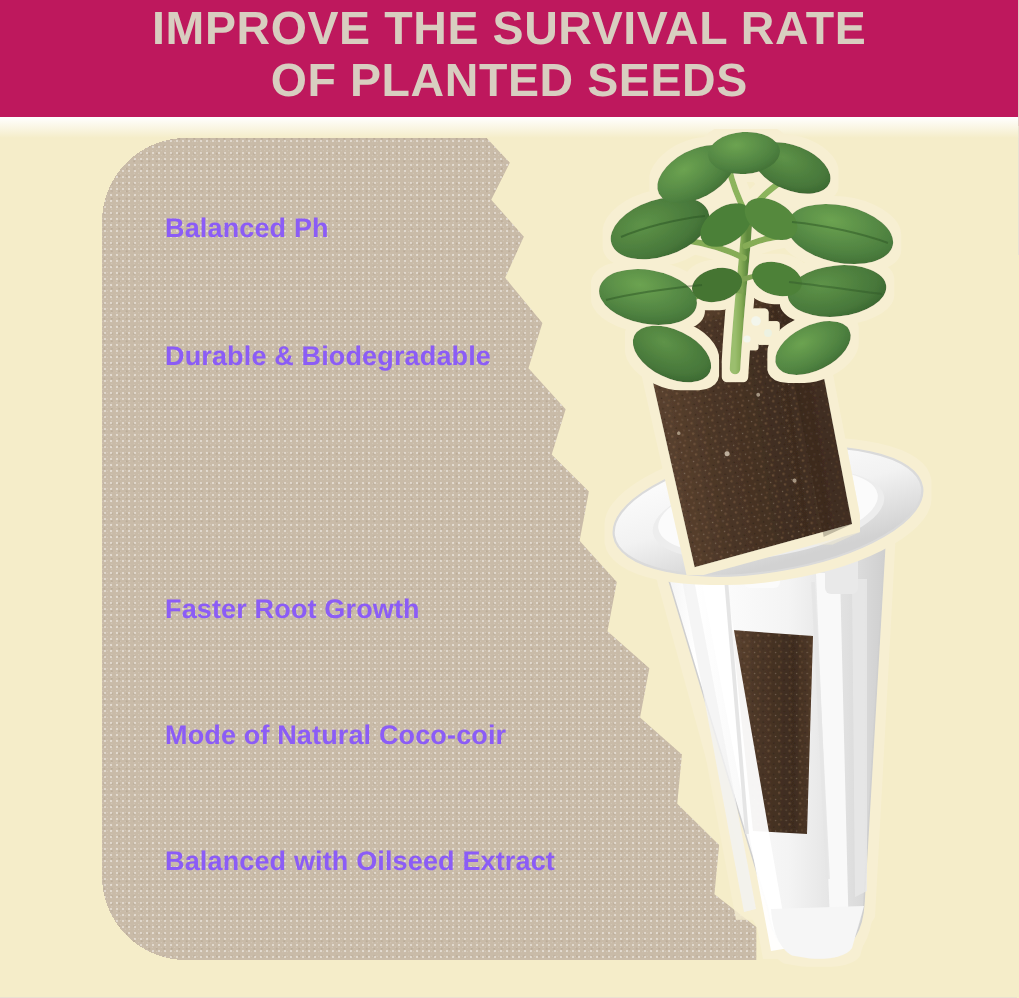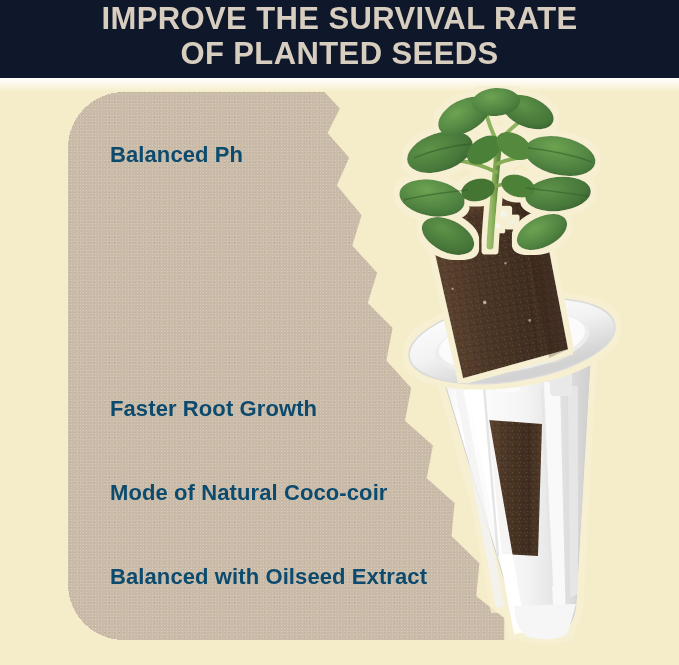--- a/index.html
+++ b/index.html
@@ -15,21 +15,21 @@
     width:679px; height:665px;
     background:#F5EDC9;
     overflow:hidden;
   }
 
   
   .header-band {
     position:absolute;
     left:0; top:0;
     width:679px; height:84px;
-    background:#0f172a;
+    background:#be185d;
     z-index:5;
   }
   .header-title {
     position:absolute;
     left:0; top:2px;
     width:679px;
     text-align:center;
     font-size:31px;
     font-weight:bold;
     line-height:1.12;
@@ -154,23 +154,23 @@
   
   .feature-list {
     position:absolute;
     left:110px; top:92px;
     width:400px; height:548px;
     z-index:6;
   }
   .feature-item {
     position:absolute;
     left:0;
-    font-size:22px;
+    font-size:18px;
     font-weight:bold;
-    color:#0c4a6e;
+    color:#8b5cf6;
     letter-spacing:0.1px;
     white-space:nowrap;
   }
   .fi0 { top:50px; }
   .fi1 { top:135px; }
   .fi2 { top:219px; }
   .fi3 { top:304px; }
   .fi4 { top:388px; }
   .fi5 { top:472px; }
 
@@ -192,20 +192,21 @@
     <div class="card">
       <div class="card-texture"></div>
     </div>
     <div class="card-left-mask"></div>
     <div class="card-round-tl"></div>
     <div class="card-round-bl"></div>
   </div>
 
   <div class="feature-list">
     <div class="feature-item fi0">Balanced Ph</div>
+    <div class="feature-item fi1">Durable  &amp;  Biodegradable</div>
     <div class="feature-item fi3">Faster Root Growth</div>
     <div class="feature-item fi4">Mode of Natural Coco-coir</div>
     <div class="feature-item fi5">Balanced with Oilseed Extract</div>
   </div>
 
   <div class="product">
     <svg width="287" height="560" viewBox="0 0 287 560" xmlns="http://www.w3.org/2000/svg">
       <defs>
         <linearGradient id="soilGrad" x1="0" y1="0" x2="1" y2="0">
           <stop offset="0%" stop-color="#5C4330"></stop>

